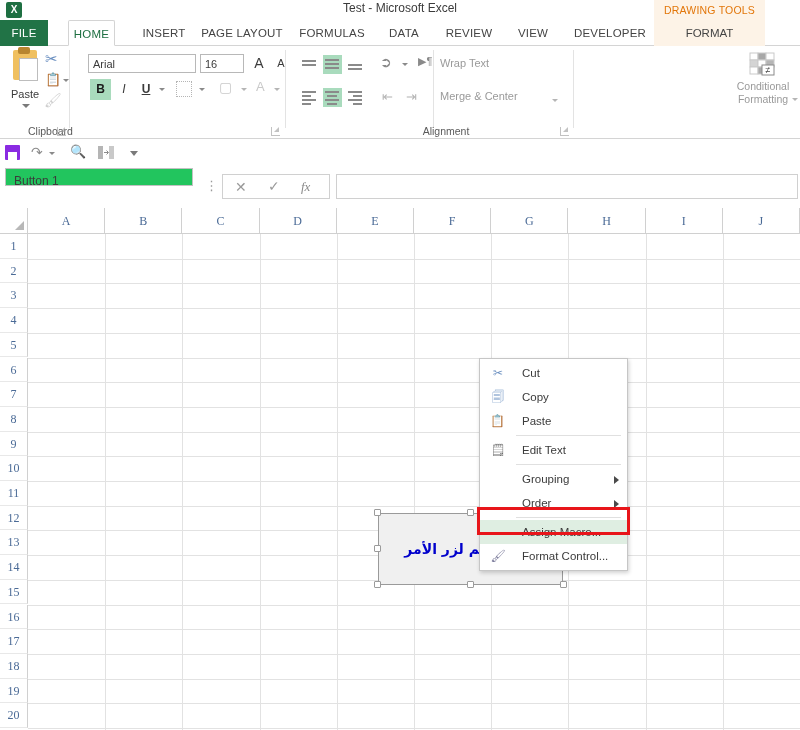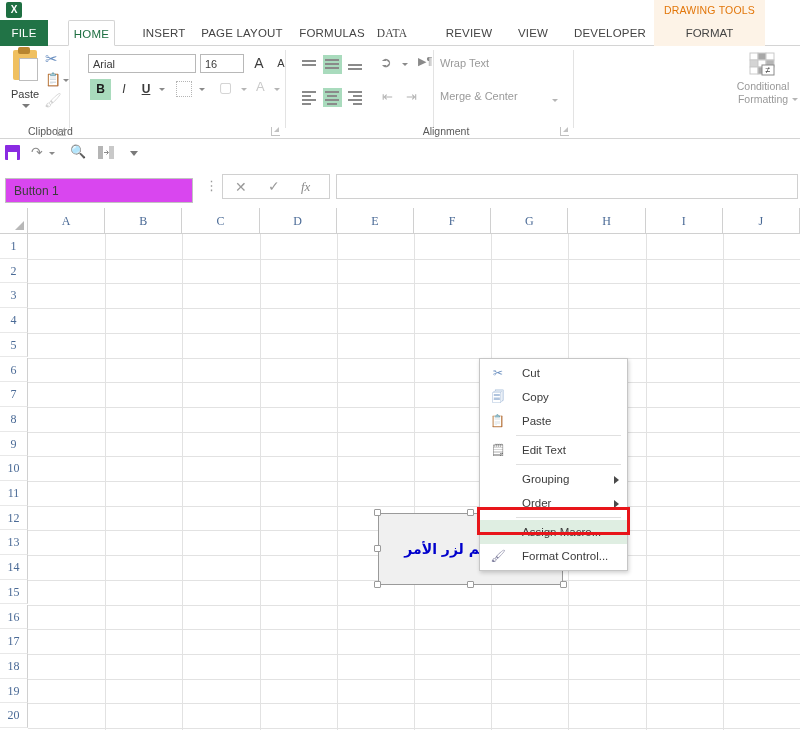--- a/index.html
+++ b/index.html
@@ -49,21 +49,21 @@
     border-left:1px solid #d4d4d4;
     border-right:1px solid #d4d4d4;
     border-top:1px solid #d4d4d4;
     border-bottom:1px solid #ffffff;
     border-radius:2px 2px 0 0;
     z-index:3;
   }
   #tab-insert   { left:140px; width:48px; }
   #tab-pagelayout{ left:196px; width:92px; }
   #tab-formulas { left:296px; width:72px; }
-  #tab-data     { left:372px; width:40px;font-family:Liberation Serif, serif; }
+  #tab-data     { left:384px; width:40px; }
   #tab-review   { left:441px; width:56px; }
   #tab-view     { left:513px; width:40px; }
   #tab-developer{ left:570px; width:80px; }
 
   #drawingtools-group {
     position:absolute; left:654px; top:-20px; width:111px; height:46px;
     background:#fdf3e7;
   }
   #drawingtools-label {
     position:absolute; left:0; top:1px; width:111px; height:18px;
@@ -248,22 +248,22 @@
     width:0;height:0;border-left:4px solid transparent;
     border-right:4px solid transparent;border-top:5px solid #7a7a7a;
   }
 
   
   #fbar {
     position:absolute; left:0; top:168px; width:800px; height:40px;
     background:#ffffff;
   }
   #namebox {
-    position:absolute; left:5px; top:10px; width:188px; height:25px;
-    border:1px solid #c2c2c2; background:#d946ef;
+    position:absolute; left:5px; top:0; width:188px; height:18px;
+    border:1px solid #c2c2c2; background:#22c55e;
     font-size:12px; color:#3b3b3b; line-height:24px; padding-left:8px;
   }
   #fbar-grip { position:absolute; left:205px; top:10px; font-size:13px; color:#9a9a9a; letter-spacing:0; }
   #fbar-buttons {
     position:absolute; left:222px; top:6px; width:108px; height:25px;
     border:1px solid #d0d0d0; background:#fff;
   }
   #cancel-icon { position:absolute; left:12px; top:4px; font-size:14px; color:#9a9a9a; }
   #confirm-icon{ position:absolute; left:45px; top:3px; font-size:14px; color:#9a9a9a; }
   #fx-icon     { position:absolute; left:78px; top:4px; font-size:13px; color:#8a8a8a; font-style:italic; font-family:"Liberation Serif", serif; }
@@ -343,20 +343,21 @@
   #redbox {
     position:absolute; left:477px; top:507px; width:153px; height:28px;
     border:3px solid #e8151a; z-index:12; pointer-events:none;
   }
 </style>
 </head>
 <body>
 
 <div id="titlebar">
   <div id="excel-logo">X</div>
+  <div id="titletext">Test - Microsoft Excel</div>
 </div>
 
 <div id="tabstrip">
   <div class="tab" id="tab-file">FILE</div>
   <div class="tab" id="tab-home">HOME</div>
   <div class="tab" id="tab-insert">INSERT</div>
   <div class="tab" id="tab-pagelayout">PAGE LAYOUT</div>
   <div class="tab" id="tab-formulas">FORMULAS</div>
   <div class="tab" id="tab-data">DATA</div>
   <div class="tab" id="tab-review">REVIEW</div>

